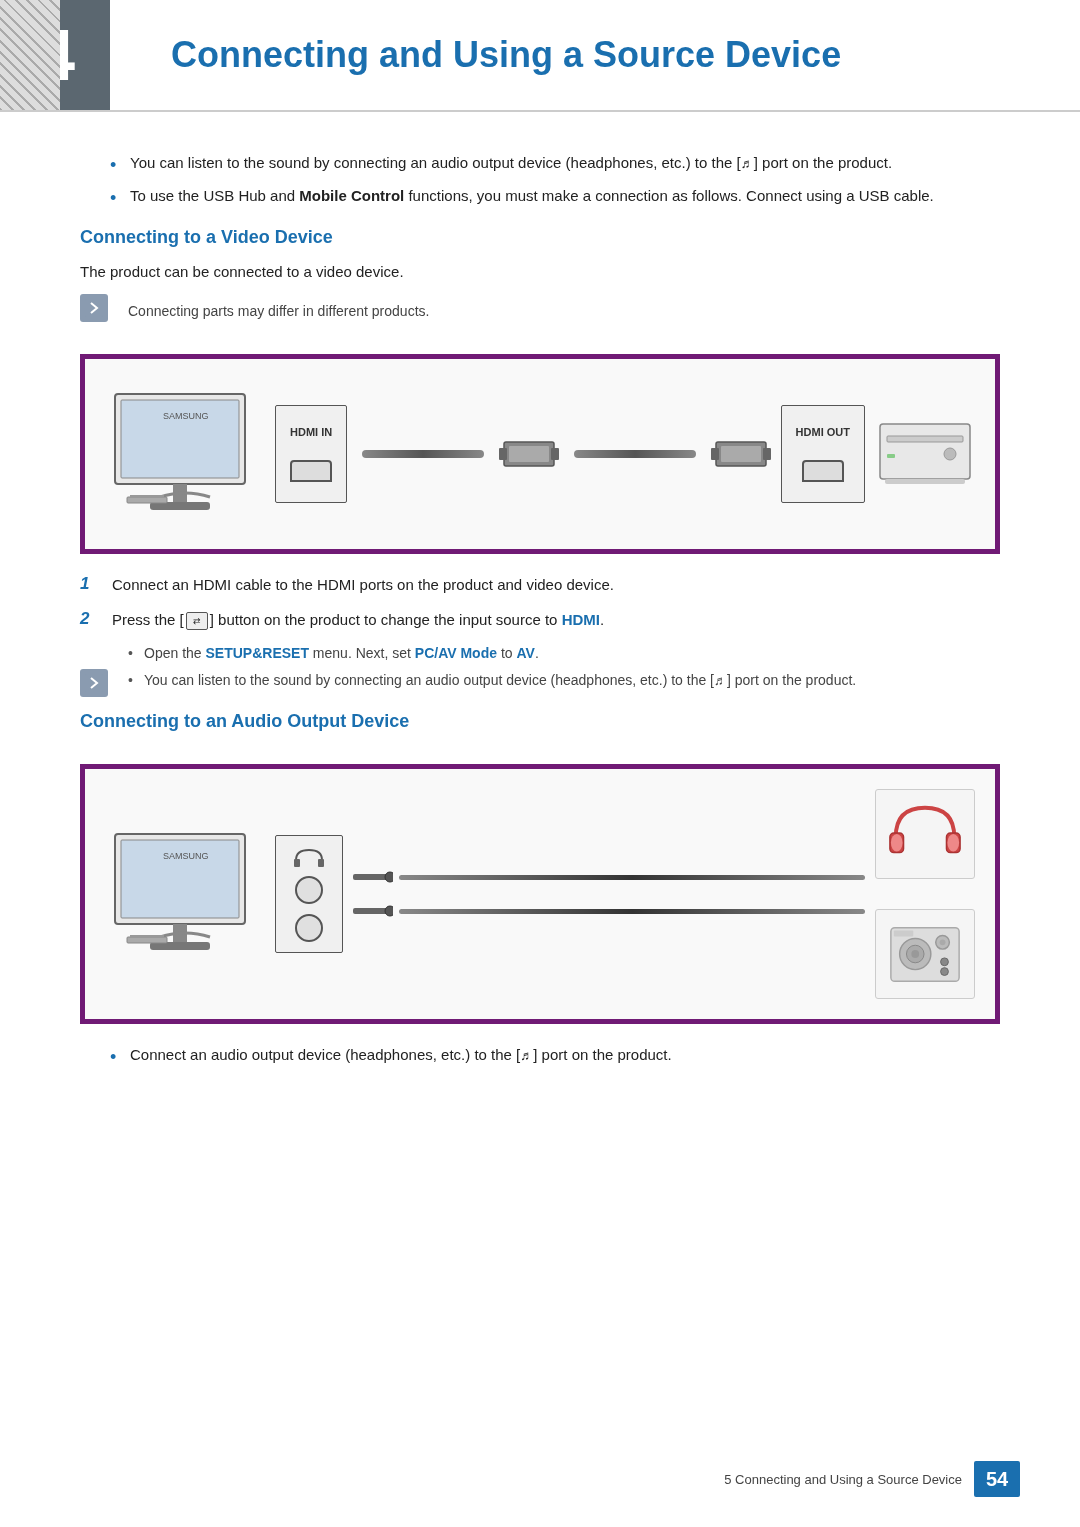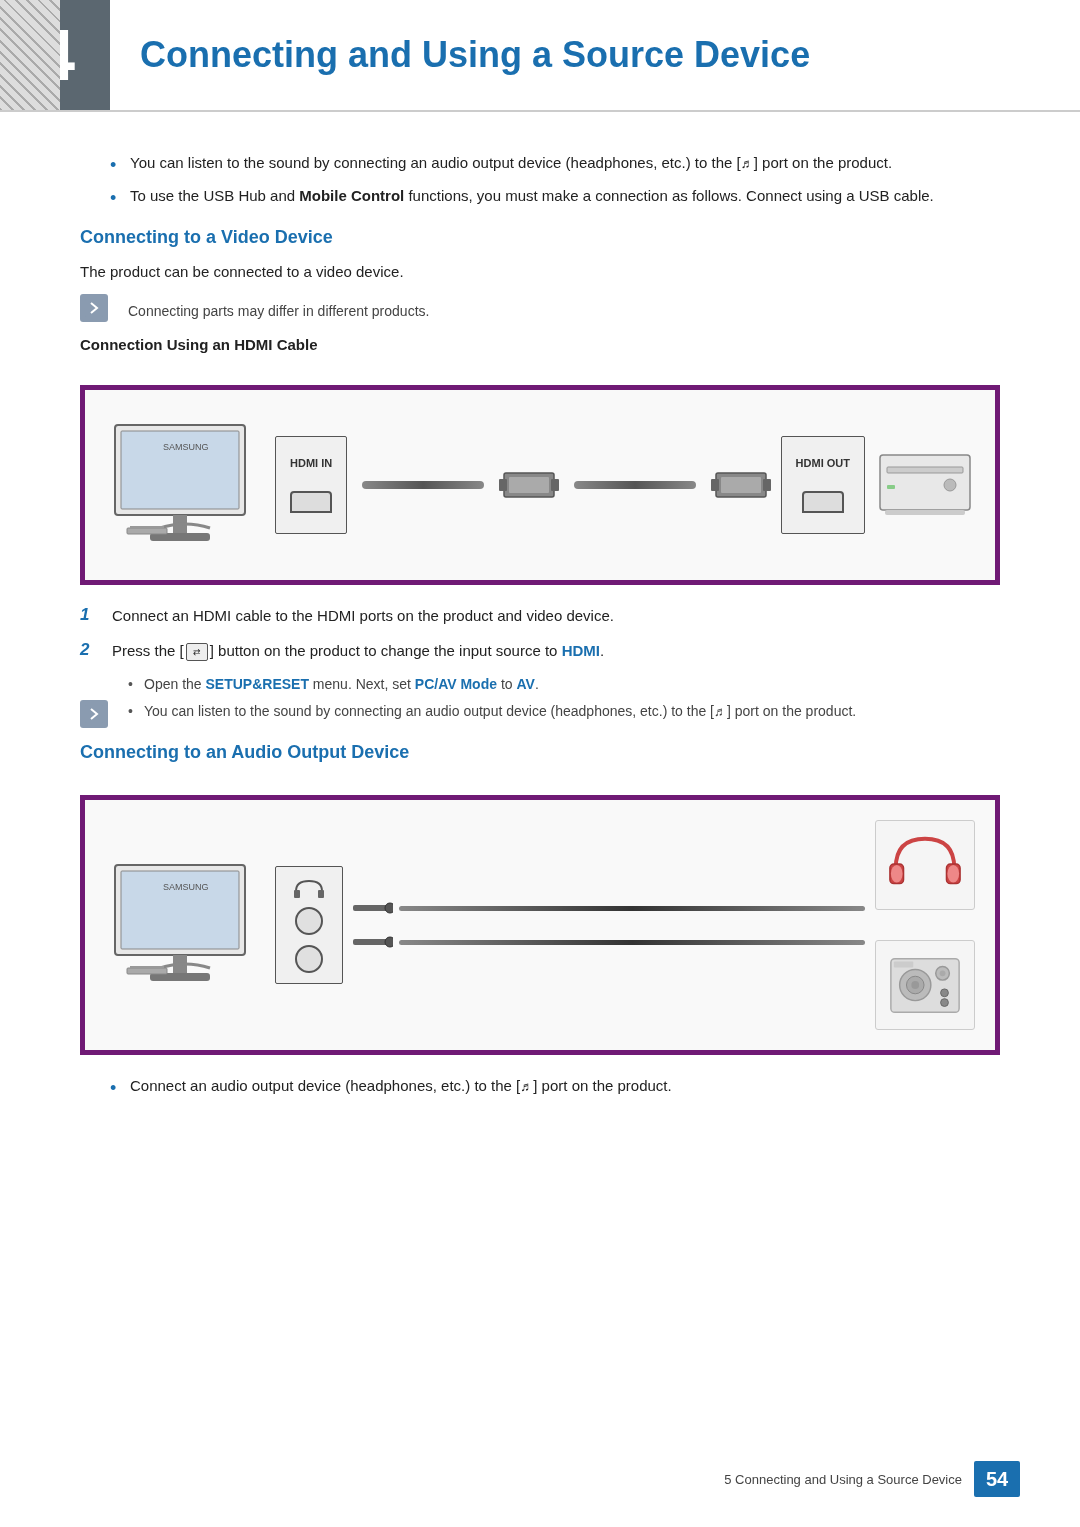--- a/index.html
+++ b/index.html
@@ -33,20 +33,21 @@
       justify-content: center;
       flex-shrink: 0;
     }
     .chapter-title {
       font-size: 36px;
       font-weight: bold;
       color: #1a6faf;
       display: flex;
       align-items: center;
       padding: 18px 30px;
+      margin-left: 31px;
     }
 
     
     .header-pattern {
       position: absolute;
       top: 0;
       left: 0;
       width: 60px;
       height: 110px;
       background: repeating-linear-gradient(
@@ -347,21 +348,20 @@
   <div class="note-box">
     <div class="note-icon">
       <svg width="22" height="22" viewBox="0 0 22 22" fill="none" xmlns="http://www.w3.org/2000/svg">
         <rect x="2" y="2" width="18" height="18" rx="2" fill="#8a9bb0"></rect>
         <path d="M8 6 L14 11 L8 16" stroke="white" stroke-width="2" fill="none"></path>
       </svg>
     </div>
     <div class="note-text">Connecting parts may differ in different products.</div>
   </div>
 
-  <div class="sub-heading">Connection Using an HDMI Cable</div>
 
   <div class="diagram-container">
     <div class="hdmi-diagram">
 
       <div class="monitor-svg-wrap">
         <svg width="160" height="130" viewBox="0 0 160 130" xmlns="http://www.w3.org/2000/svg">
 
           <rect x="10" y="5" width="130" height="90" rx="3" fill="#e8e8e8" stroke="#666" stroke-width="2"></rect>
           <rect x="16" y="11" width="118" height="78" rx="1" fill="#c8d8e8" stroke="#888" stroke-width="1"></rect>
 

